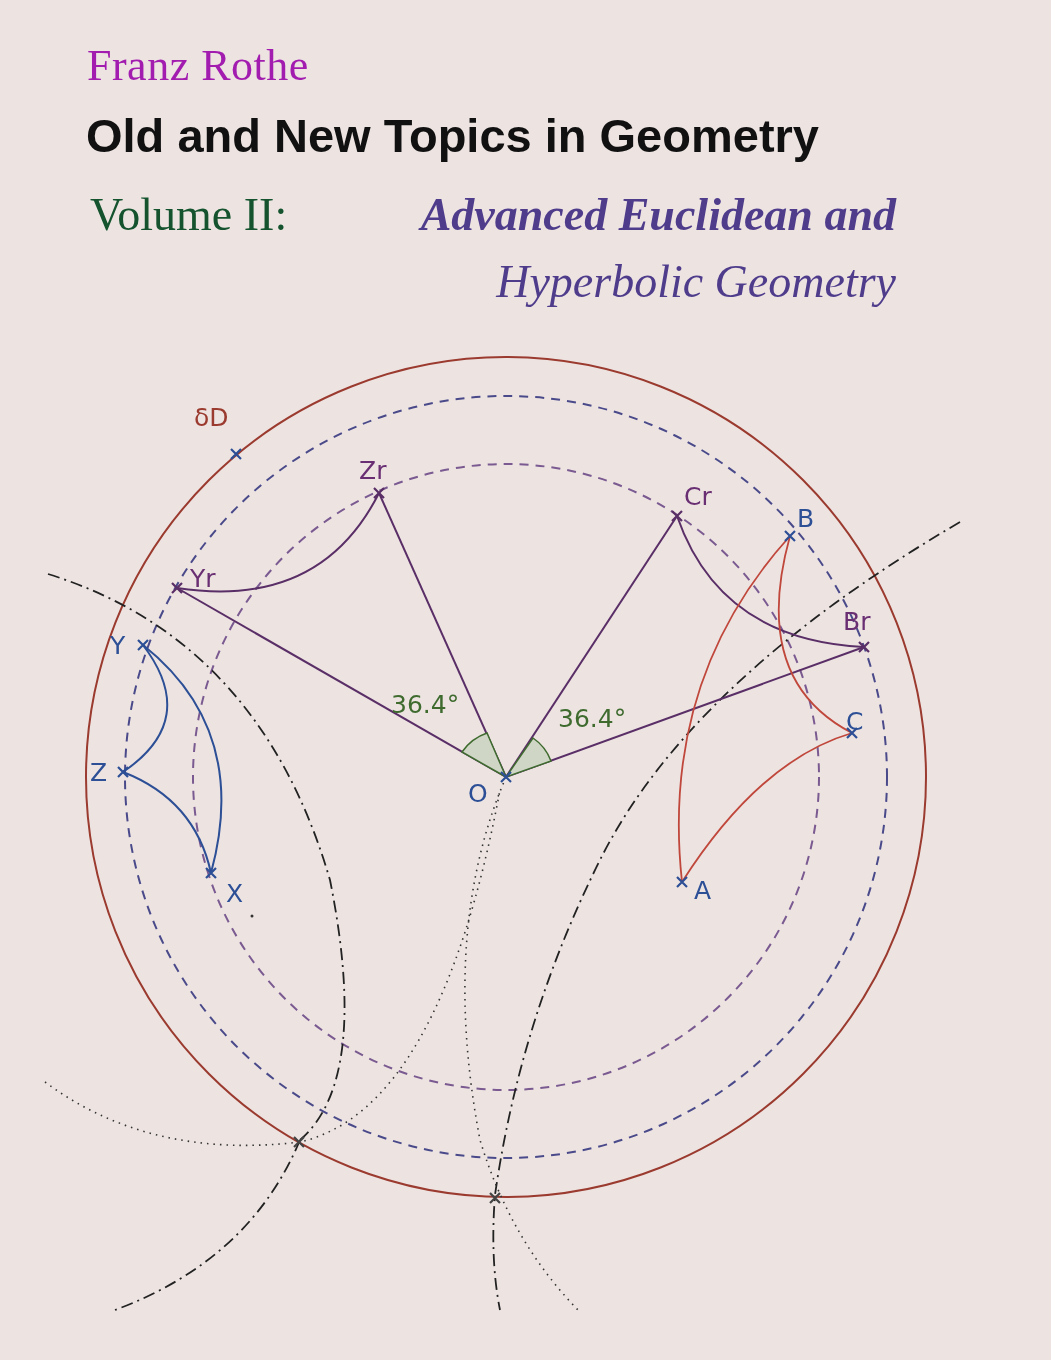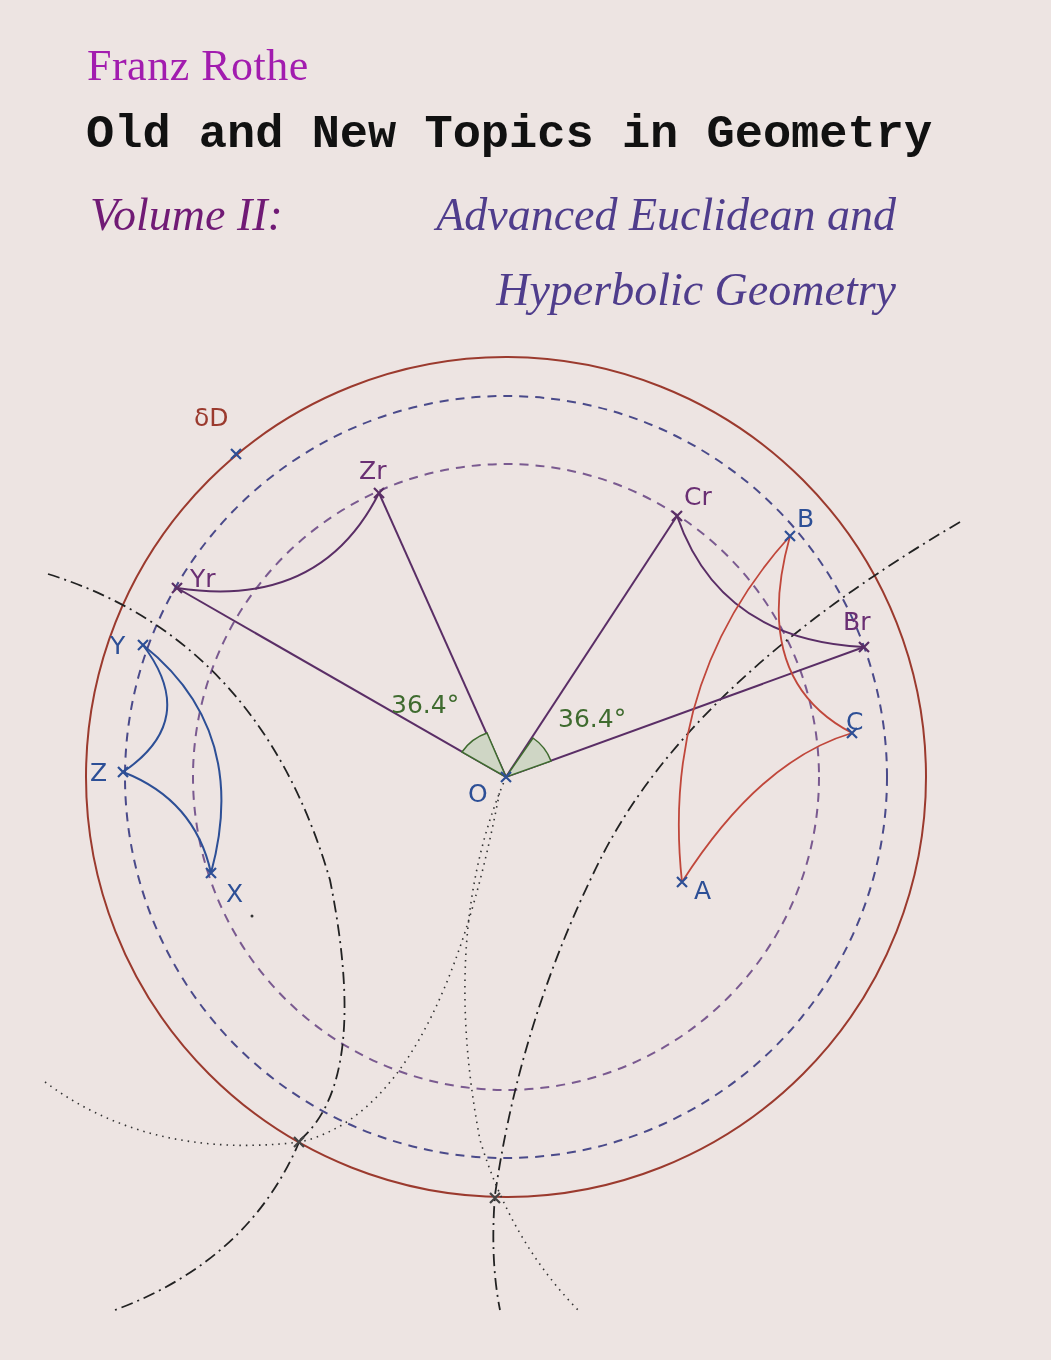--- a/index.html
+++ b/index.html
@@ -9,37 +9,37 @@
       position:relative;
       font-family: "DejaVu Serif", serif;
     }
     .author {
       position:absolute; left:87px; top:40px;
       font-family:"Liberation Serif", serif;
       font-size:44px; color:#a21caf; letter-spacing:0.5px;
     }
     .title {
       position:absolute; left:86px; top:108px;
-      font-family:Liberation Mono, monospace;
+      font-family:Liberation Sans, sans-serif;
       font-weight:bold; font-size:47px; color:#111;
     }
     .vol {
       position:absolute; left:90px; top:188px;
-      font-family:"Liberation Serif", serif; font-style:italic;
-      font-size:46px; color:#701a75;
+      font-family:"Liberation Serif", serif; 
+      font-size:46px; color:#14532d;
     }
     .sub1 {
       position:absolute; right:155px; top:188px;
       font-family:"Liberation Serif", serif; font-style:italic;
-      font-size:46px; color:#4f3d8c; text-align:right;
+      font-size:46px; color:#4f3d8c; text-align:right;font-weight:bold;
     }
     .sub2 {
       position:absolute; right:155px; top:255px;
       font-family:"Liberation Serif", serif; font-style:italic;
-      font-size:46px; color:#4f3d8c; text-align:right;margin-top:8px;
+      font-size:46px; color:#4f3d8c; text-align:right;
     }
     svg.fig { position:absolute; left:0; top:0; }
     svg text { font-family:"DejaVu Sans", sans-serif; }
   </style>
 </head>
 <body>
 
 <div class="author">Franz Rothe</div>
 <div class="title">Old and New Topics in Geometry</div>
 <div class="vol">Volume II:</div>

